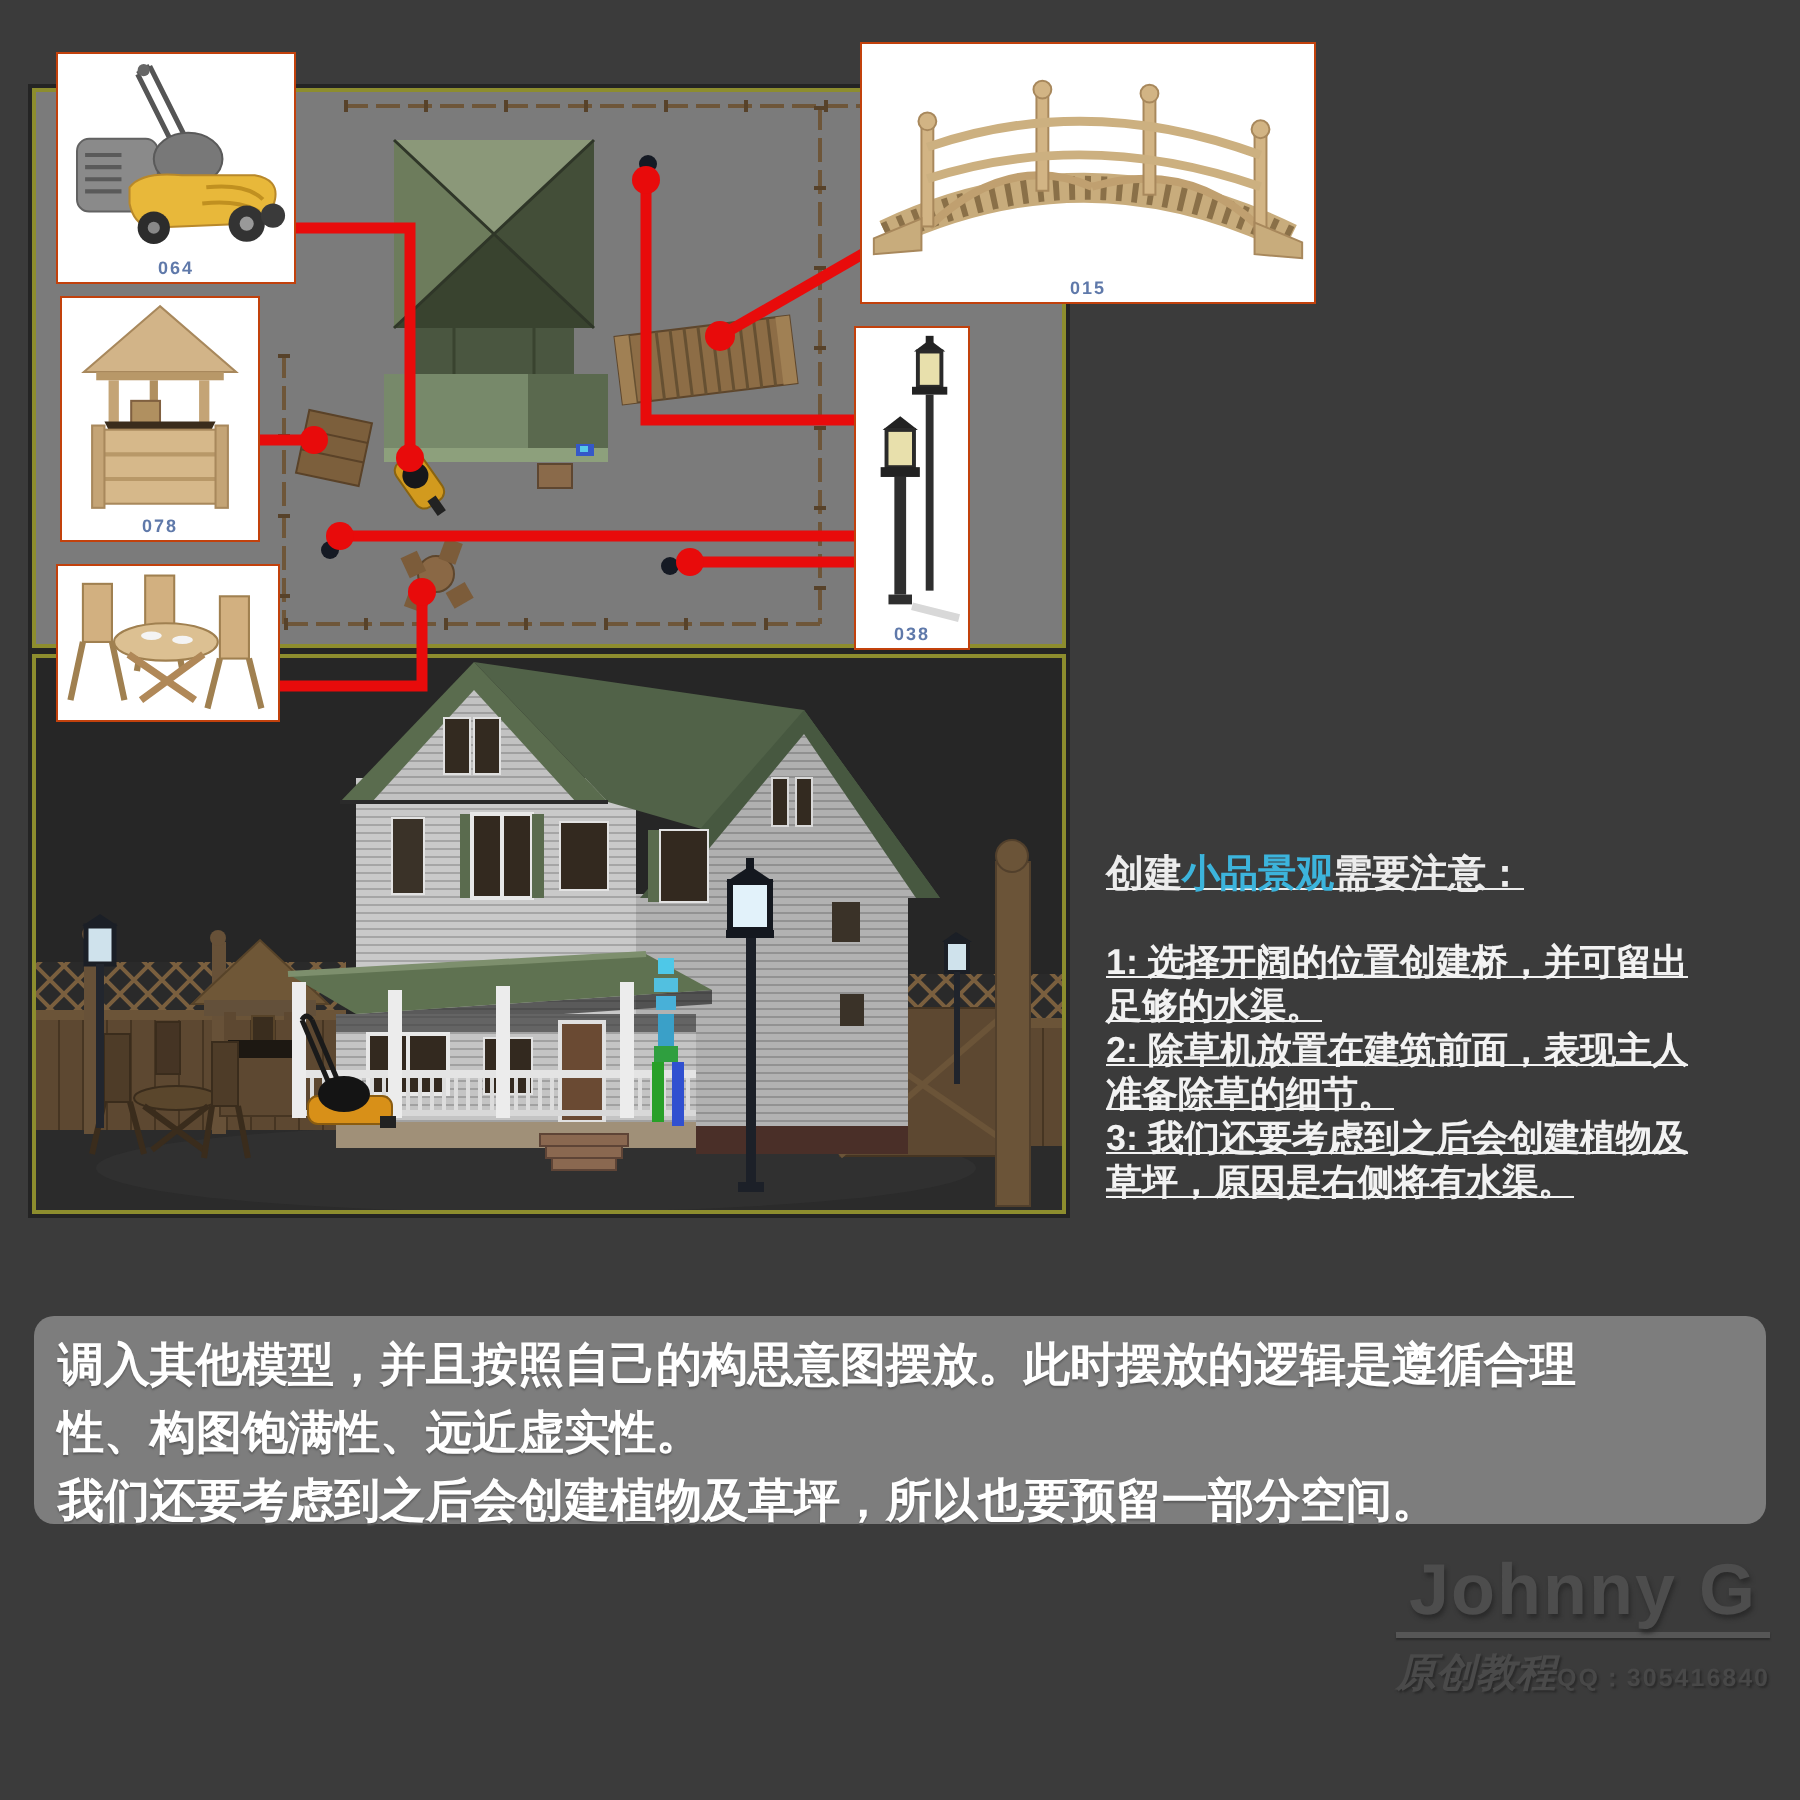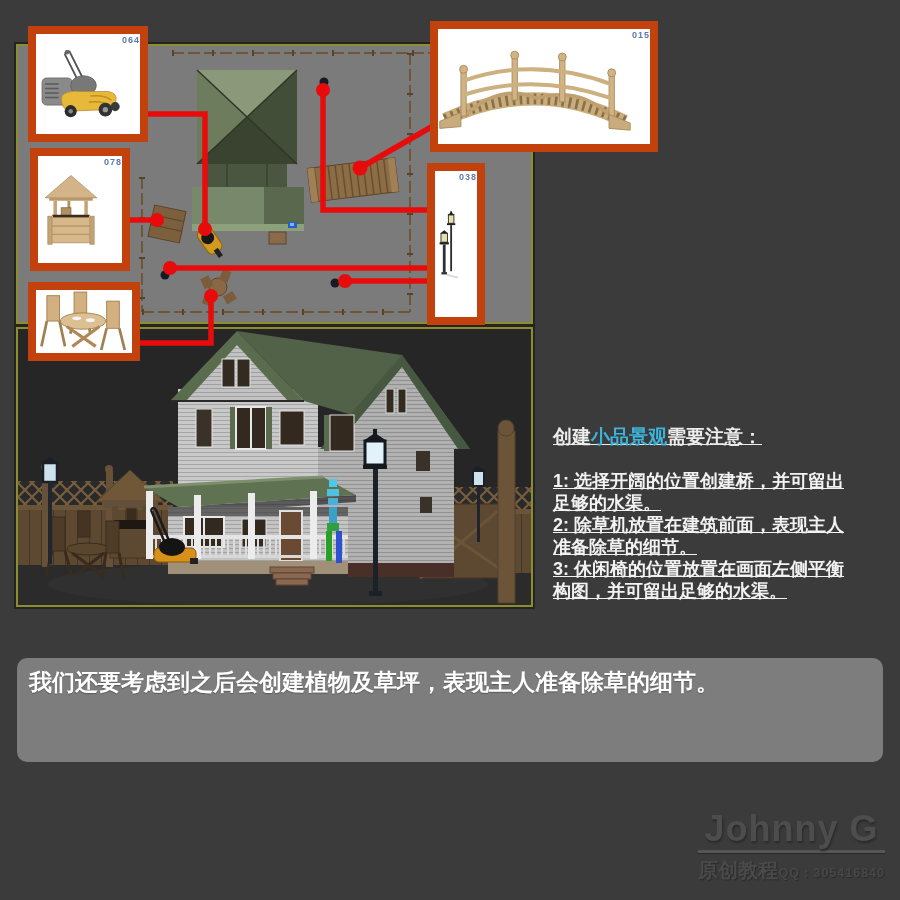--- a/index.html
+++ b/index.html
@@ -16,22 +16,22 @@
   }
   #vp-top{top:44px;height:280px;background:#7b7b7b;}
   #vp-render{top:327px;height:280px;background:#262626;}
   .viewport svg{display:block;width:100%;height:100%;}
 
   
   #connectors{position:absolute;left:0;top:0;width:900px;height:900px;z-index:30;pointer-events:none;}
 
   
   .thumb{
-    position:absolute;background:#ffffff;border:8px solid #c2410c;
-    box-sizing:border-box;z-index:40;display:flex;flex-direction:row;
+    position:absolute;background:#ffffff;border:1px solid #c2410c;
+    box-sizing:border-box;z-index:40;display:flex;flex-direction:column;
   }
   .thumb svg{flex:1 1 auto;width:100%;}
   .thumb .thumb-label{
     flex:0 0 13px;text-align:center;font-size:9px;line-height:12px;
     color:#5f79aa;font-weight:bold;letter-spacing:1px;
   }
   #thumb-mower {left:28px; top:26px;  width:120px;height:116px;}
   #thumb-well  {left:30px; top:148px; width:100px;height:123px;}
   #thumb-table {left:28px; top:282px; width:112px;height:79px;}
   #thumb-bridge{left:430px;top:21px;  width:228px;height:131px;}
@@ -46,29 +46,29 @@
   
   #panel{
     position:absolute;left:17px;top:658px;width:866px;height:104px;
     background:#7d7d7d;border-radius:10px;box-sizing:border-box;
     padding:7px 12px;z-index:20;
   }
   #panel p{margin:0;width:792px;font-size:23px;line-height:34px;font-weight:bold;color:#ffffff;
     text-shadow:0 1px 1px #5a5a5a;}
 
   
-  #watermark{position:absolute;left:698px;top:809px;width:187px;z-index:20;}
+  #watermark{position:absolute;left:698px;top:775px;width:187px;z-index:20;}
   #watermark .wm-name{
     font-size:36px;font-weight:bold;color:#4d4d4d;letter-spacing:1px;
     text-align:center;line-height:40px;text-shadow:1px 2px 2px #2b2b2b;
   }
   #watermark .wm-rule{border:0;border-top:3px solid #565656;margin:1px 0 4px 0;
     box-shadow:0 1px 1px #2b2b2b;}
   #watermark .wm-row{display:flex;align-items:baseline;justify-content:space-between;}
-  #watermark .wm-tag{font-size:20px;font-weight:bold;color:#4a4a4a;text-shadow:1px 1px 1px #2b2b2b;}
+  #watermark .wm-tag{font-size:20px;font-weight:bold;color:#4a4a4a;text-shadow:1px 1px 1px #2b2b2b;font-style:italic;}
   #watermark .wm-qq{font-size:12.5px;font-weight:bold;color:#484848;letter-spacing:1px;
     text-shadow:1px 1px 1px #2b2b2b;}
 </style>
 </head>
 <body>
 
 <div class="viewport" id="vp-top">
   <svg viewBox="0 0 513 276">
 
     <g stroke="#6e5639" stroke-width="2" fill="none" stroke-dasharray="12 4">
@@ -430,25 +430,26 @@
     <rect x="14" y="136" width="12" height="5" fill="#2e2e2e"></rect>
     <path d="M26 142 L50 148" stroke="#d8d8d8" stroke-width="4"></path>
   </svg>
   <div class="thumb-label">038</div>
 </div>
 
 <div id="notes">
   <p class="heading"><span>创建</span><span class="hl">小品景观</span><span>需要注意：</span></p>
   <div class="item">1: 选择开阔的位置创建桥，并可留出足够的水渠。</div>
   <div class="item">2: 除草机放置在建筑前面，表现主人准备除草的细节。</div>
-  <div class="item">3: 休闲椅的位置放置在画面左侧平衡构图，并可留出足够的水渠。</div>
+  <div class="item">3: 我们还要考虑到之后会创建植物及草坪，原因是右侧将有水渠。</div>
 </div>
 
 <div id="panel">
-  <p>我们还要考虑到之后会创建植物及草坪，表现主人准备除草的细节。</p>
+  <p>调入其他模型，并且按照自己的构思意图摆放。此时摆放的逻辑是遵循合理性、构图饱满性、远近虚实性。</p>
+  <p>我们还要考虑到之后会创建植物及草坪，所以也要预留一部分空间。</p>
 </div>
 
 <div id="watermark">
   <div class="wm-name">Johnny G</div>
   <hr class="wm-rule">
   <div class="wm-row">
     <span class="wm-tag">原创教程</span>
     <span class="wm-qq">QQ：305416840</span>
   </div>
 </div>

